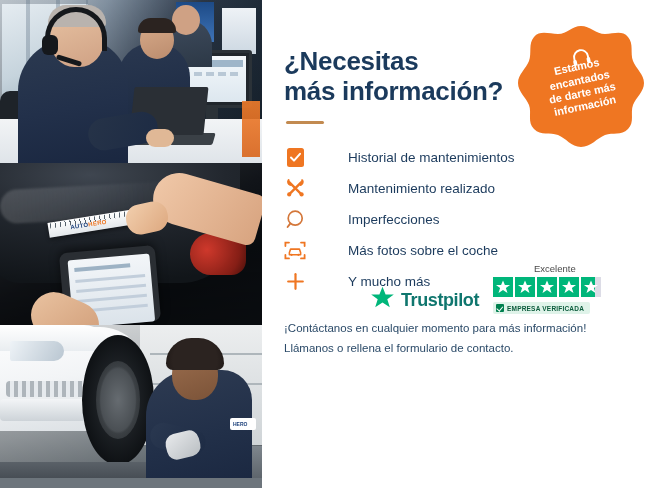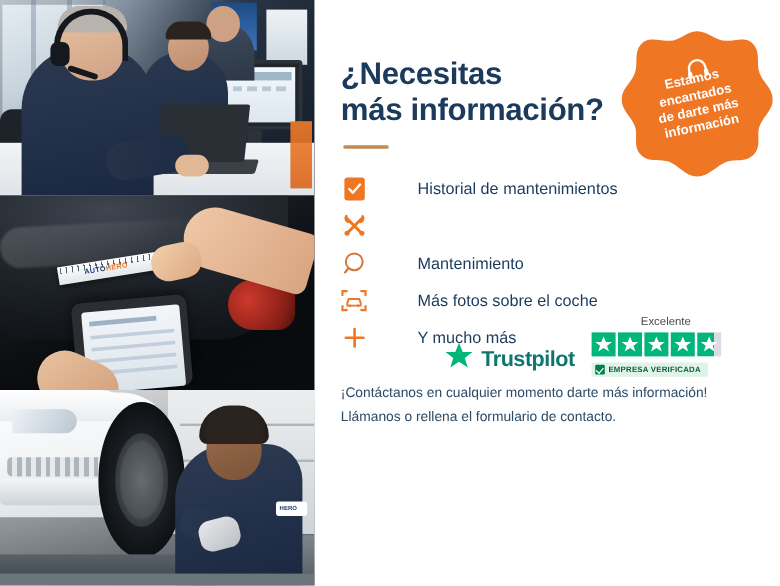--- a/index.html
+++ b/index.html
@@ -308,30 +308,31 @@
             <g stroke="#ef7622" stroke-width="2.4" stroke-linecap="round">
               <path d="M4.2 4.2 L16.2 16.2"></path>
               <path d="M16.4 4.2 L4.4 16.2"></path>
             </g>
             <path d="M3.6 2.2 a3.2 3.2 0 0 0 1.6 4.6" fill="none" stroke="#ef7622" stroke-width="2.2" stroke-linecap="round"></path>
             <path d="M17.2 2.3 a3.2 3.2 0 0 1 -1.6 4.6" fill="none" stroke="#ef7622" stroke-width="2.2" stroke-linecap="round"></path>
             <circle cx="16.6" cy="16.4" r="2.1" fill="#ef7622"></circle>
             <circle cx="4.2" cy="16.4" r="2.1" fill="#ef7622"></circle>
           </svg>
         </span>
+        <span class="lbl">Mantenimiento realizado</span>
       </li>
 
       <li class="feature">
         <span class="ico">
           <svg width="21" height="21" viewBox="0 0 21 21">
             <circle cx="10.2" cy="9.2" r="7" fill="none" stroke="#d4773a" stroke-width="1.7"></circle>
             <path d="M5.2 14.6 L2.6 18" stroke="#d4773a" stroke-width="1.9" stroke-linecap="round"></path>
           </svg>
         </span>
-        <span class="lbl">Mantenimiento</span>
+        <span class="lbl">Imperfecciones</span>
       </li>
 
       <li class="feature">
         <span class="ico">
           <svg width="22" height="21" viewBox="0 0 22 21">
             <g fill="none" stroke="#ef7622" stroke-width="1.8" stroke-linecap="round">
               <path d="M1.4 6 V2.6 H5"></path>
               <path d="M17 2.6 H20.6 V6"></path>
               <path d="M20.6 15 V18.4 H17"></path>
               <path d="M5 18.4 H1.4 V15"></path>
@@ -352,21 +353,21 @@
               <path d="M3.2 10.5 H17.8"></path>
             </g>
           </svg>
         </span>
         <span class="lbl">Y mucho más</span>
       </li>
 
     </ul>
 
     <p class="body-copy">
-      <span>¡Contáctanos en cualquier momento darte más información!</span><br>
+      <span>¡Contáctanos en cualquier momento para más información!</span><br>
       <span>Llámanos o rellena el formulario de contacto.</span>
     </p>
 
     <div class="badge">
       <svg width="126" height="126" viewBox="0 0 126 126">
         <path d="M63 2
                  C 72 2 78 10 87 10
                  C 96 10 104 6 110 13
                  C 116 20 112 29 115 37
                  C 118 45 126 50 126 59

